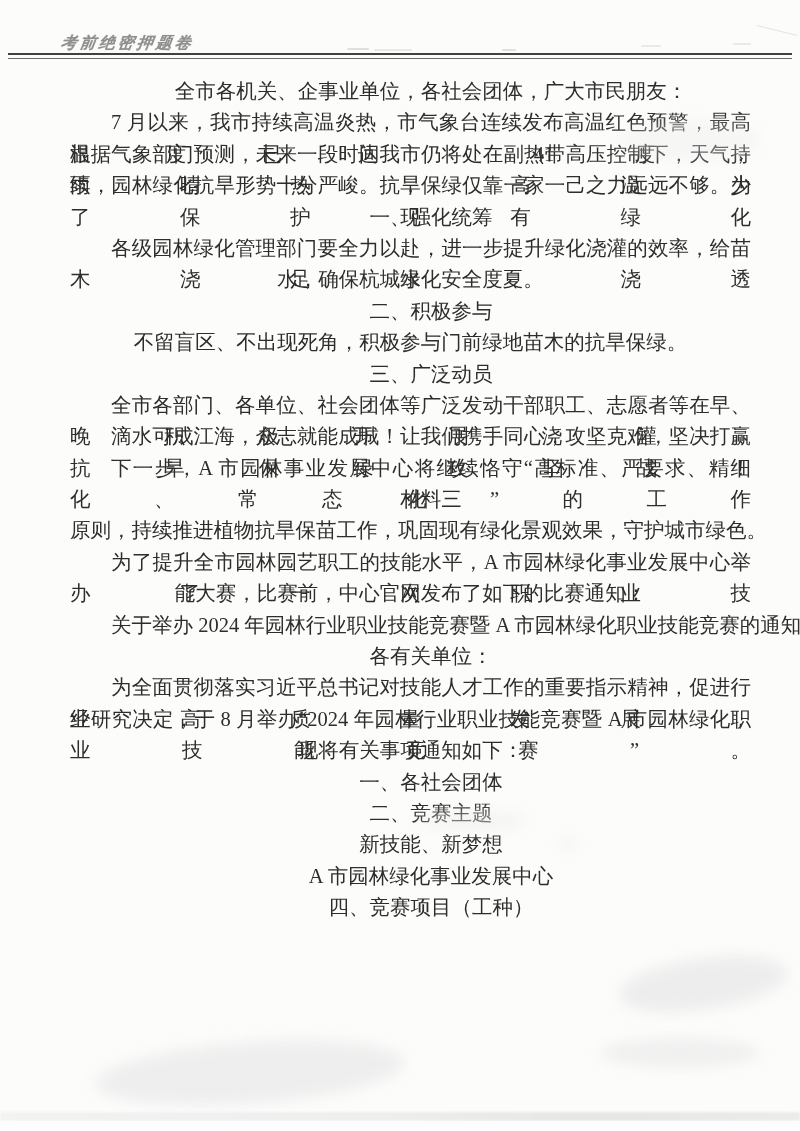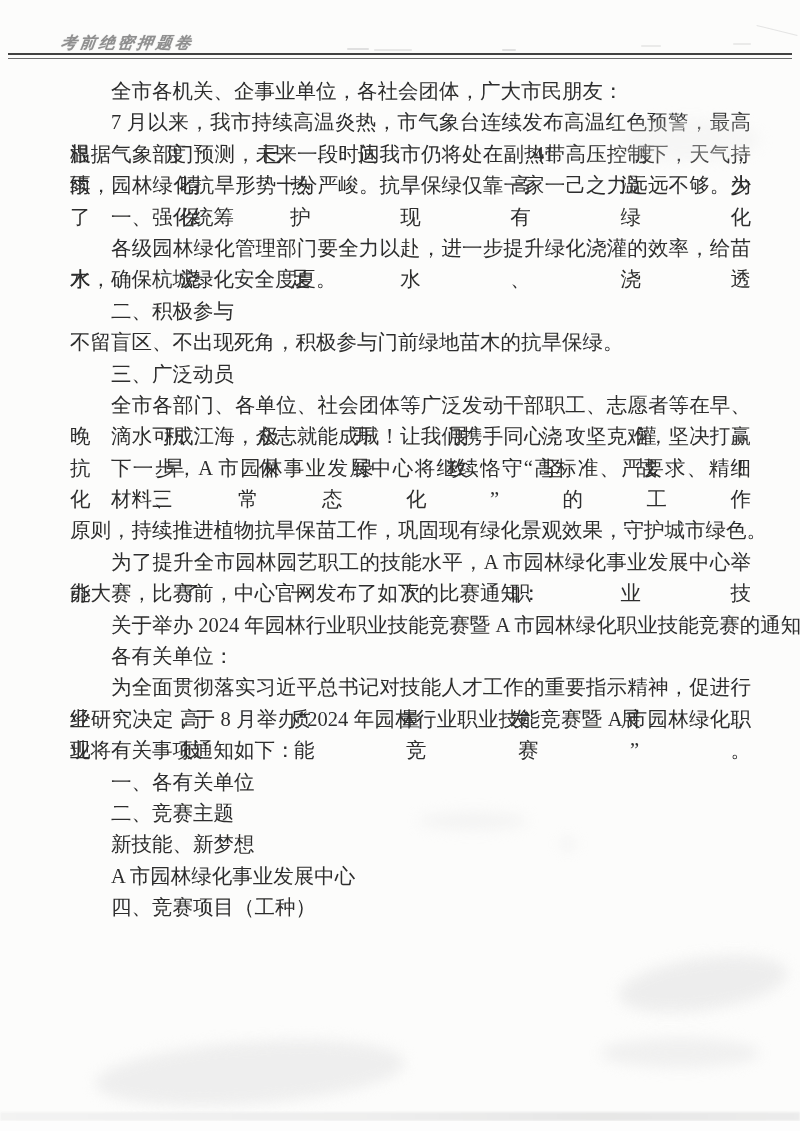--- a/index.html
+++ b/index.html
@@ -34,21 +34,21 @@
   .tr-scratch{
     position:absolute;right:2px;top:30px;width:42px;height:1px;
     background:#ddd;transform:rotate(14deg);opacity:.8;
   }
   
   .doc{
     position:absolute;left:70px;top:76px;width:681px;
     font-size:20.5px;line-height:31.4px;color:var(--text-color,#2d2d2d);
     text-align:left;
   }
-  .line{height:31.4px;overflow:visible;white-space:nowrap;}
+  .line{height:31.4px;overflow:visible;white-space:nowrap;text-align:center;}
   .line.indent{text-indent:41px;}
   .line.full{white-space:normal;text-align:justify;text-align-last:justify;}
   
   .sm{position:absolute;background:#ebebeb;filter:blur(7px);border-radius:50%;}
   .sm.s1{left:618px;top:958px;width:170px;height:52px;transform:rotate(-8deg);opacity:.85;}
   .sm.s2{left:95px;top:1042px;width:310px;height:62px;transform:rotate(-4deg);opacity:.8;}
   .sm.s3{left:600px;top:1038px;width:160px;height:30px;opacity:.7;}
   .sm.s4{left:418px;top:812px;width:110px;height:18px;opacity:.5;}
   .sm.s5{left:560px;top:838px;width:16px;height:12px;opacity:.6;}
   .sm.s6{left:620px;top:120px;width:140px;height:40px;opacity:.35;}
@@ -92,21 +92,21 @@
       <div class="line indent full">下一步，A 市园林事业发展中心将继续恪守“高标准、严要求、精细化、常态化”的工作</div>
       <div class="line indent">材料三</div>
       <div class="line">原则，持续推进植物抗旱保苗工作，巩固现有绿化景观效果，守护城市绿色。</div>
       <div class="line indent full">为了提升全市园林园艺职工的技能水平，A 市园林绿化事业发展中心举办了一次职业技</div>
       <div class="line">能大赛，比赛前，中心官网发布了如下的比赛通知：</div>
       <div class="line indent">关于举办 2024 年园林行业职业技能竞赛暨 A 市园林绿化职业技能竞赛的通知</div>
       <div class="line indent">各有关单位：</div>
       <div class="line indent full">为全面贯彻落实习近平总书记对技能人才工作的重要指示精神，促进行业高质量发展，</div>
       <div class="line full">经研究决定，于 8 月举办“2024 年园林行业职业技能竞赛暨 A 市园林绿化职业技能竞赛”。</div>
       <div class="line">现将有关事项通知如下：</div>
-      <div class="line indent">一、各有关单位</div>
+      <div class="line indent">一、各社会团体</div>
       <div class="line indent">二、竞赛主题</div>
       <div class="line indent">新技能、新梦想</div>
       <div class="line indent">A 市园林绿化事业发展中心</div>
       <div class="line indent">四、竞赛项目（工种）</div>
     </div>
 
   <span class="sm s1"></span>
   <span class="sm s2"></span>
   <span class="sm s3"></span>
   <span class="sm s4"></span>

